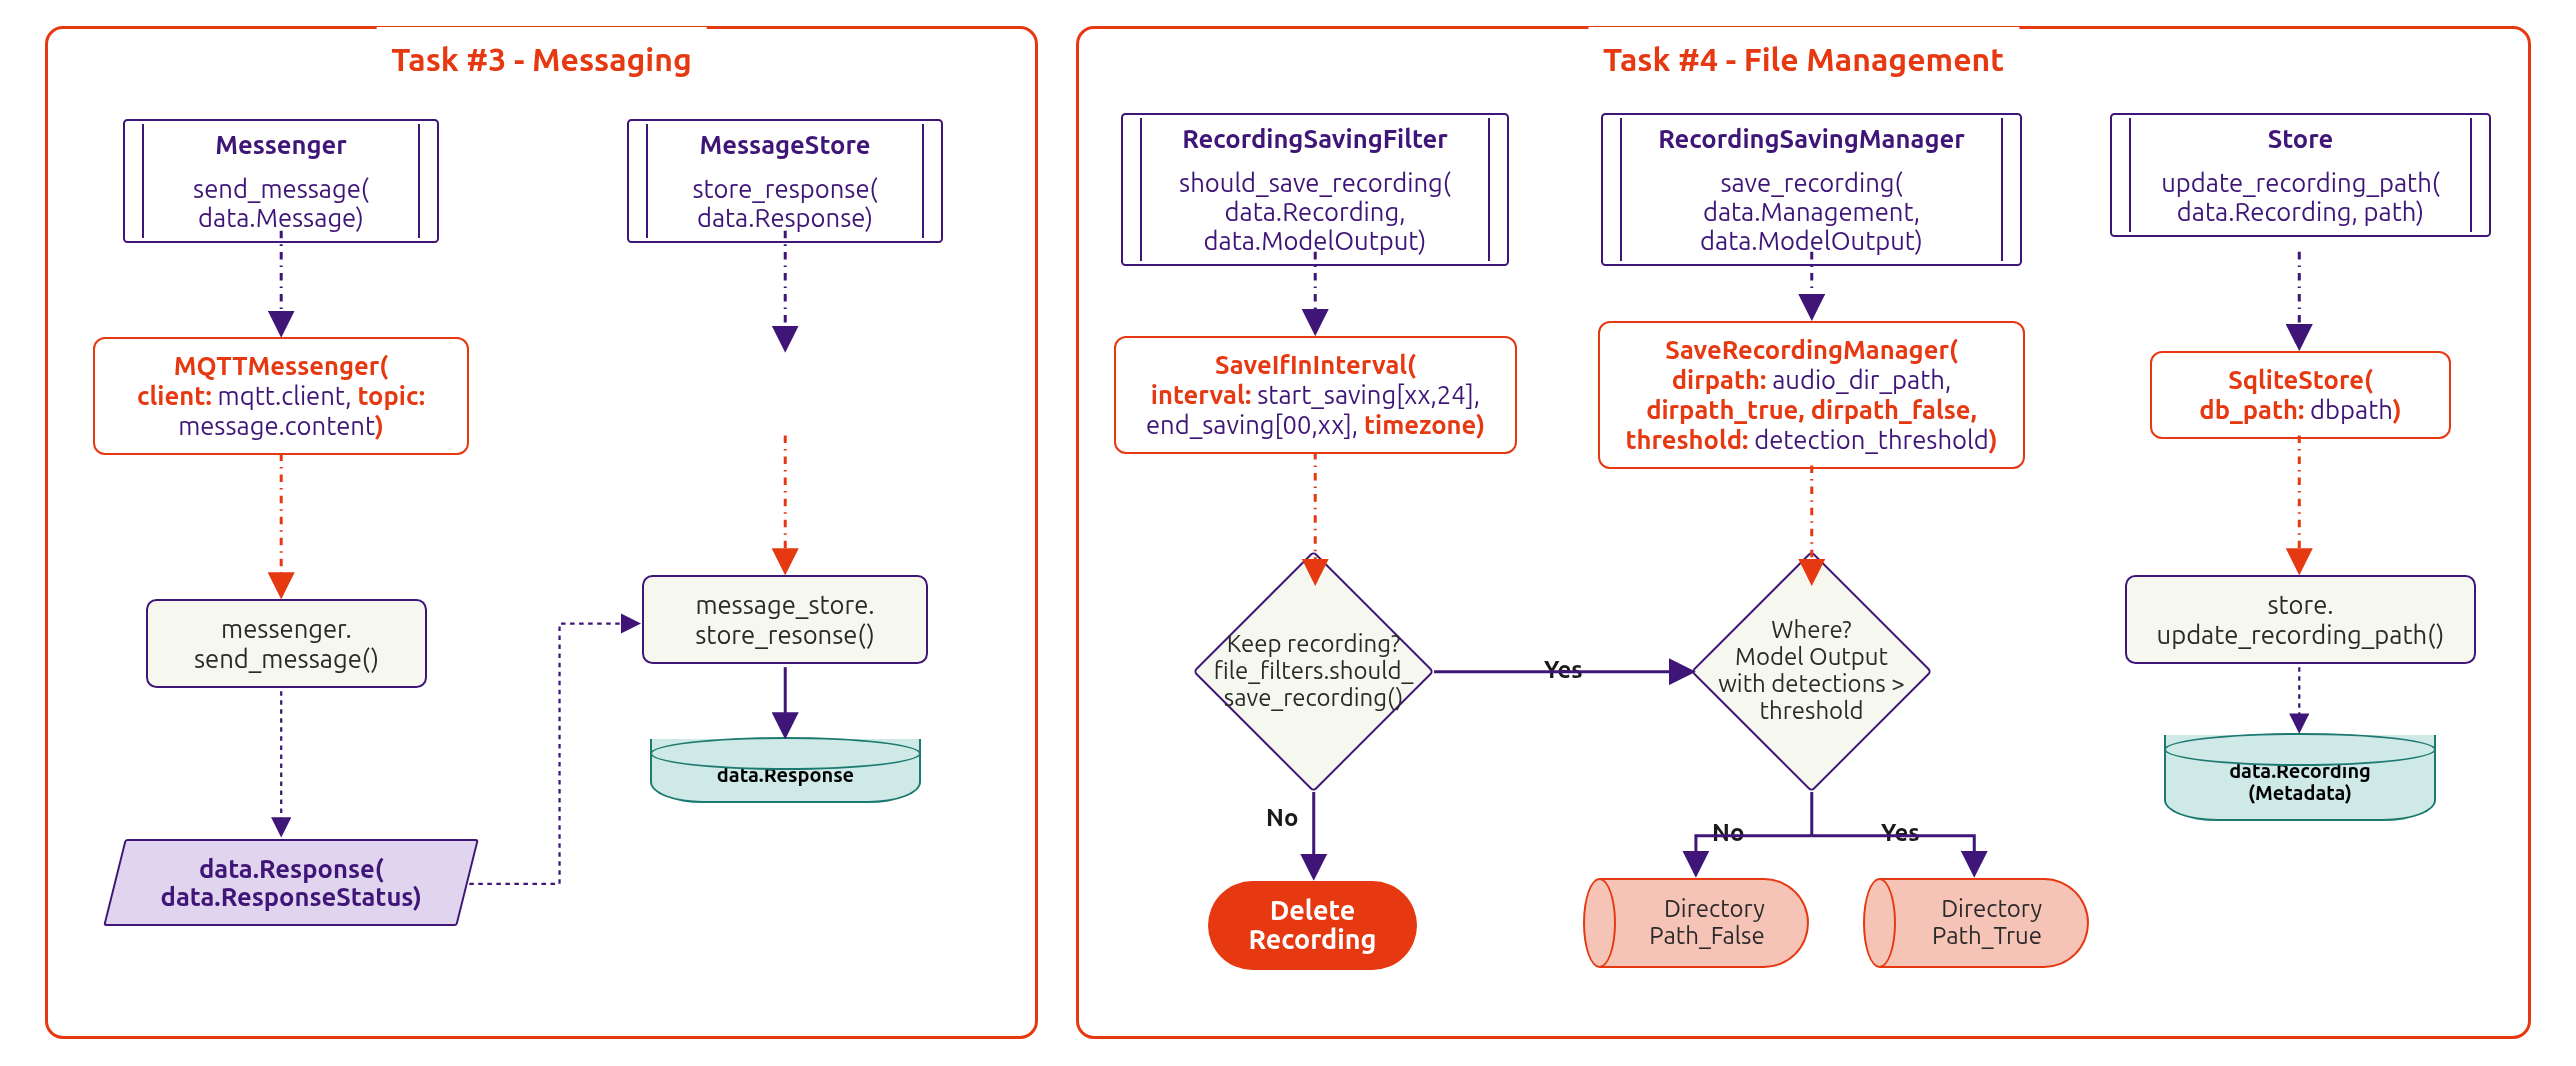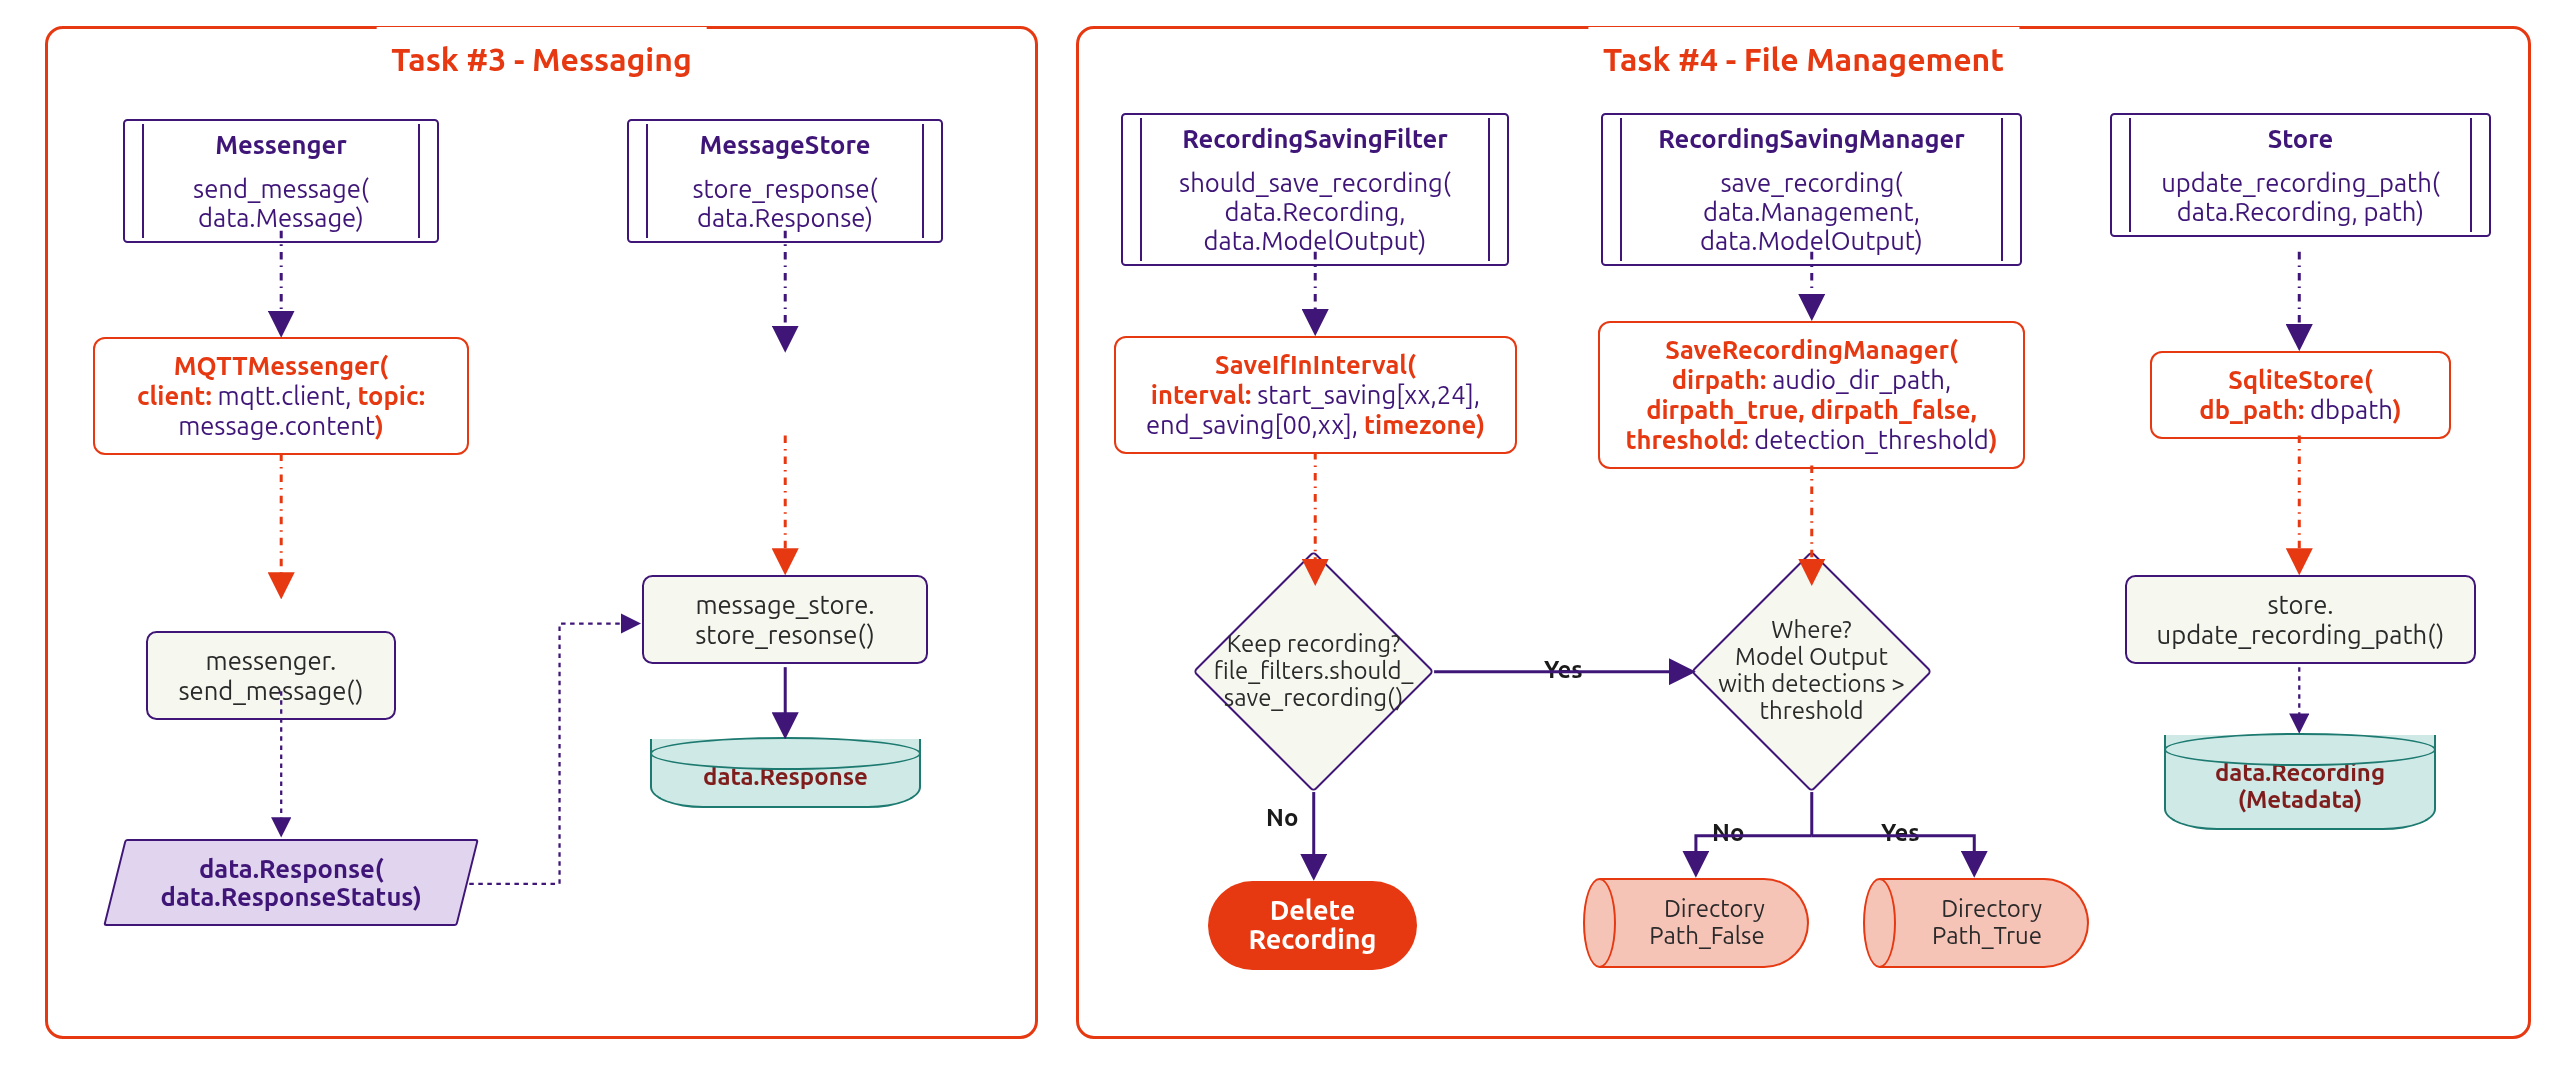--- a/index.html
+++ b/index.html
@@ -104,21 +104,21 @@
     padding: 25.6px 7.5px 15px 7.5px;
   }
   .dbcyl .cap {
     position: absolute;
     top: -1.5px; left: 0; right: 0;
     height: 33px;
     border: 2.3px solid #1d7a70;
     background: #cfe9e6;
     border-radius: 50% / 50%;
   }
-  .dbcyl .lbl { color: #7f1d1d; font-weight: 700; font-size: 24px; line-height:1.1; }
+  .dbcyl .lbl { color: #000000; font-weight: 700; font-size: 20px; line-height:1.1; }
 
   
   .decision {
     position: absolute;
   }
   .decision .shape {
     position: absolute; inset: 0;
     border: 2.3px solid #3f1678;
     background: #f6f7ef;
     transform: rotate(45deg);
@@ -197,21 +197,21 @@
     <span class="iv">message.content</span><span class="ic">)</span>
   </div>
 
   <div class="abs ifbox" style="left:579px;top:90px;width:316px;">
     <div class="iftitle">MessageStore</div>
     <div class="ifbody" style="white-space:pre-line;">store_response(
 data.Response)</div>
   </div>
 
 
-  <div class="abs callbox" style="left:98px;top:570px;width:250px;white-space:pre-line;margin-top:32px;">messenger.
+  <div class="abs callbox" style="left:98px;top:570px;width:281px;white-space:pre-line;">messenger.
 send_message()</div>
 
   <div class="abs callbox" style="left:594px;top:546px;width:286px;white-space:pre-line;">message_store.
 store_resonse()</div>
 
   <div class="abs para" style="left:66px;top:810px;width:354px;">
     <div style="white-space:pre-line;">data.Response(
 data.ResponseStatus)</div>
   </div>
 

